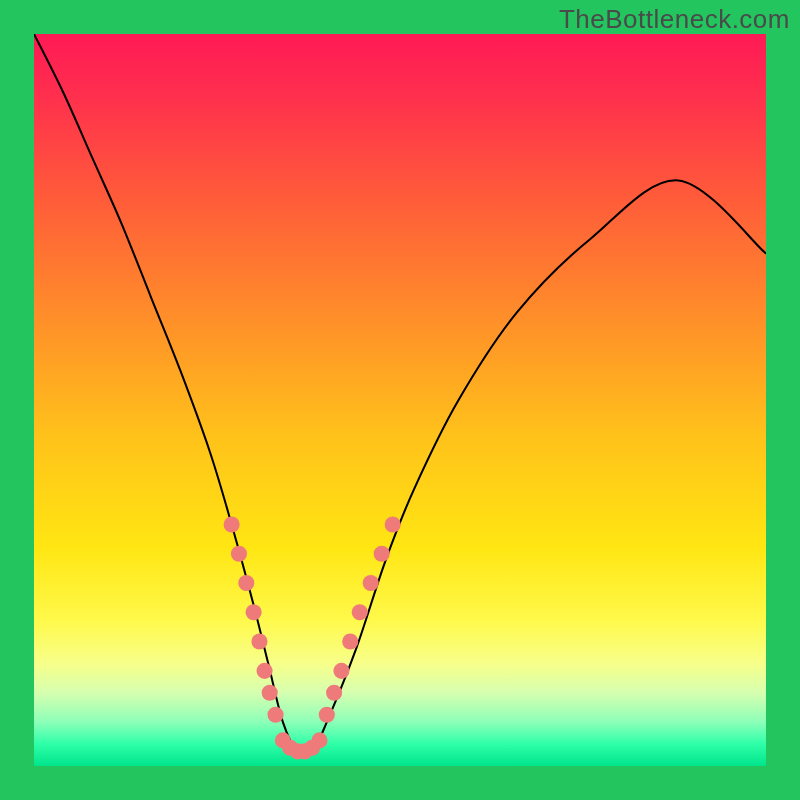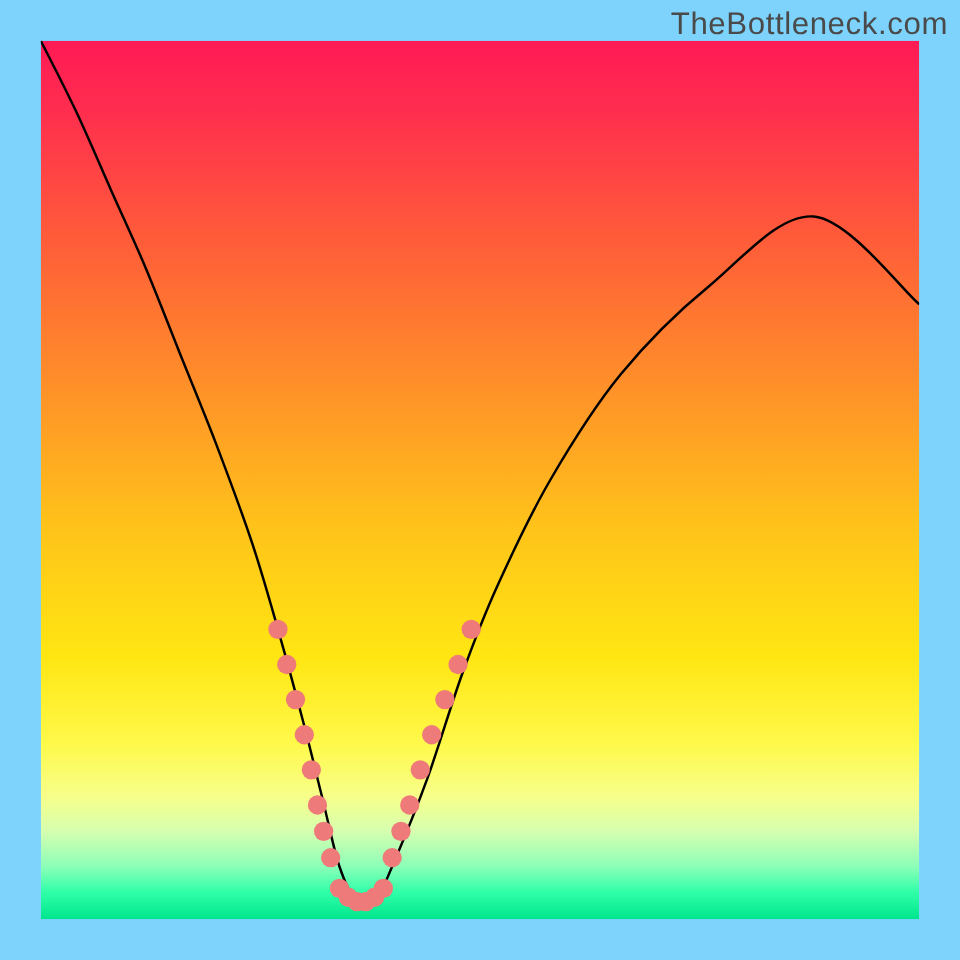--- a/index.html
+++ b/index.html
@@ -6,21 +6,21 @@
     margin: 0;
     padding: 0;
     width: 800px;
     height: 800px;
     overflow: hidden;
     font-family: Arial, Helvetica, sans-serif;
   }
   .outer {
     width: 800px;
     height: 800px;
-    background: #7dd3fc;
+    background: #22c55e;
     position: relative;
   }
   .watermark {
     position: absolute;
     top: 4px;
     right: 10px;
     color: #4a4a4a;
     font-size: 26px;
     font-weight: 400;
     letter-spacing: 0.5px;

